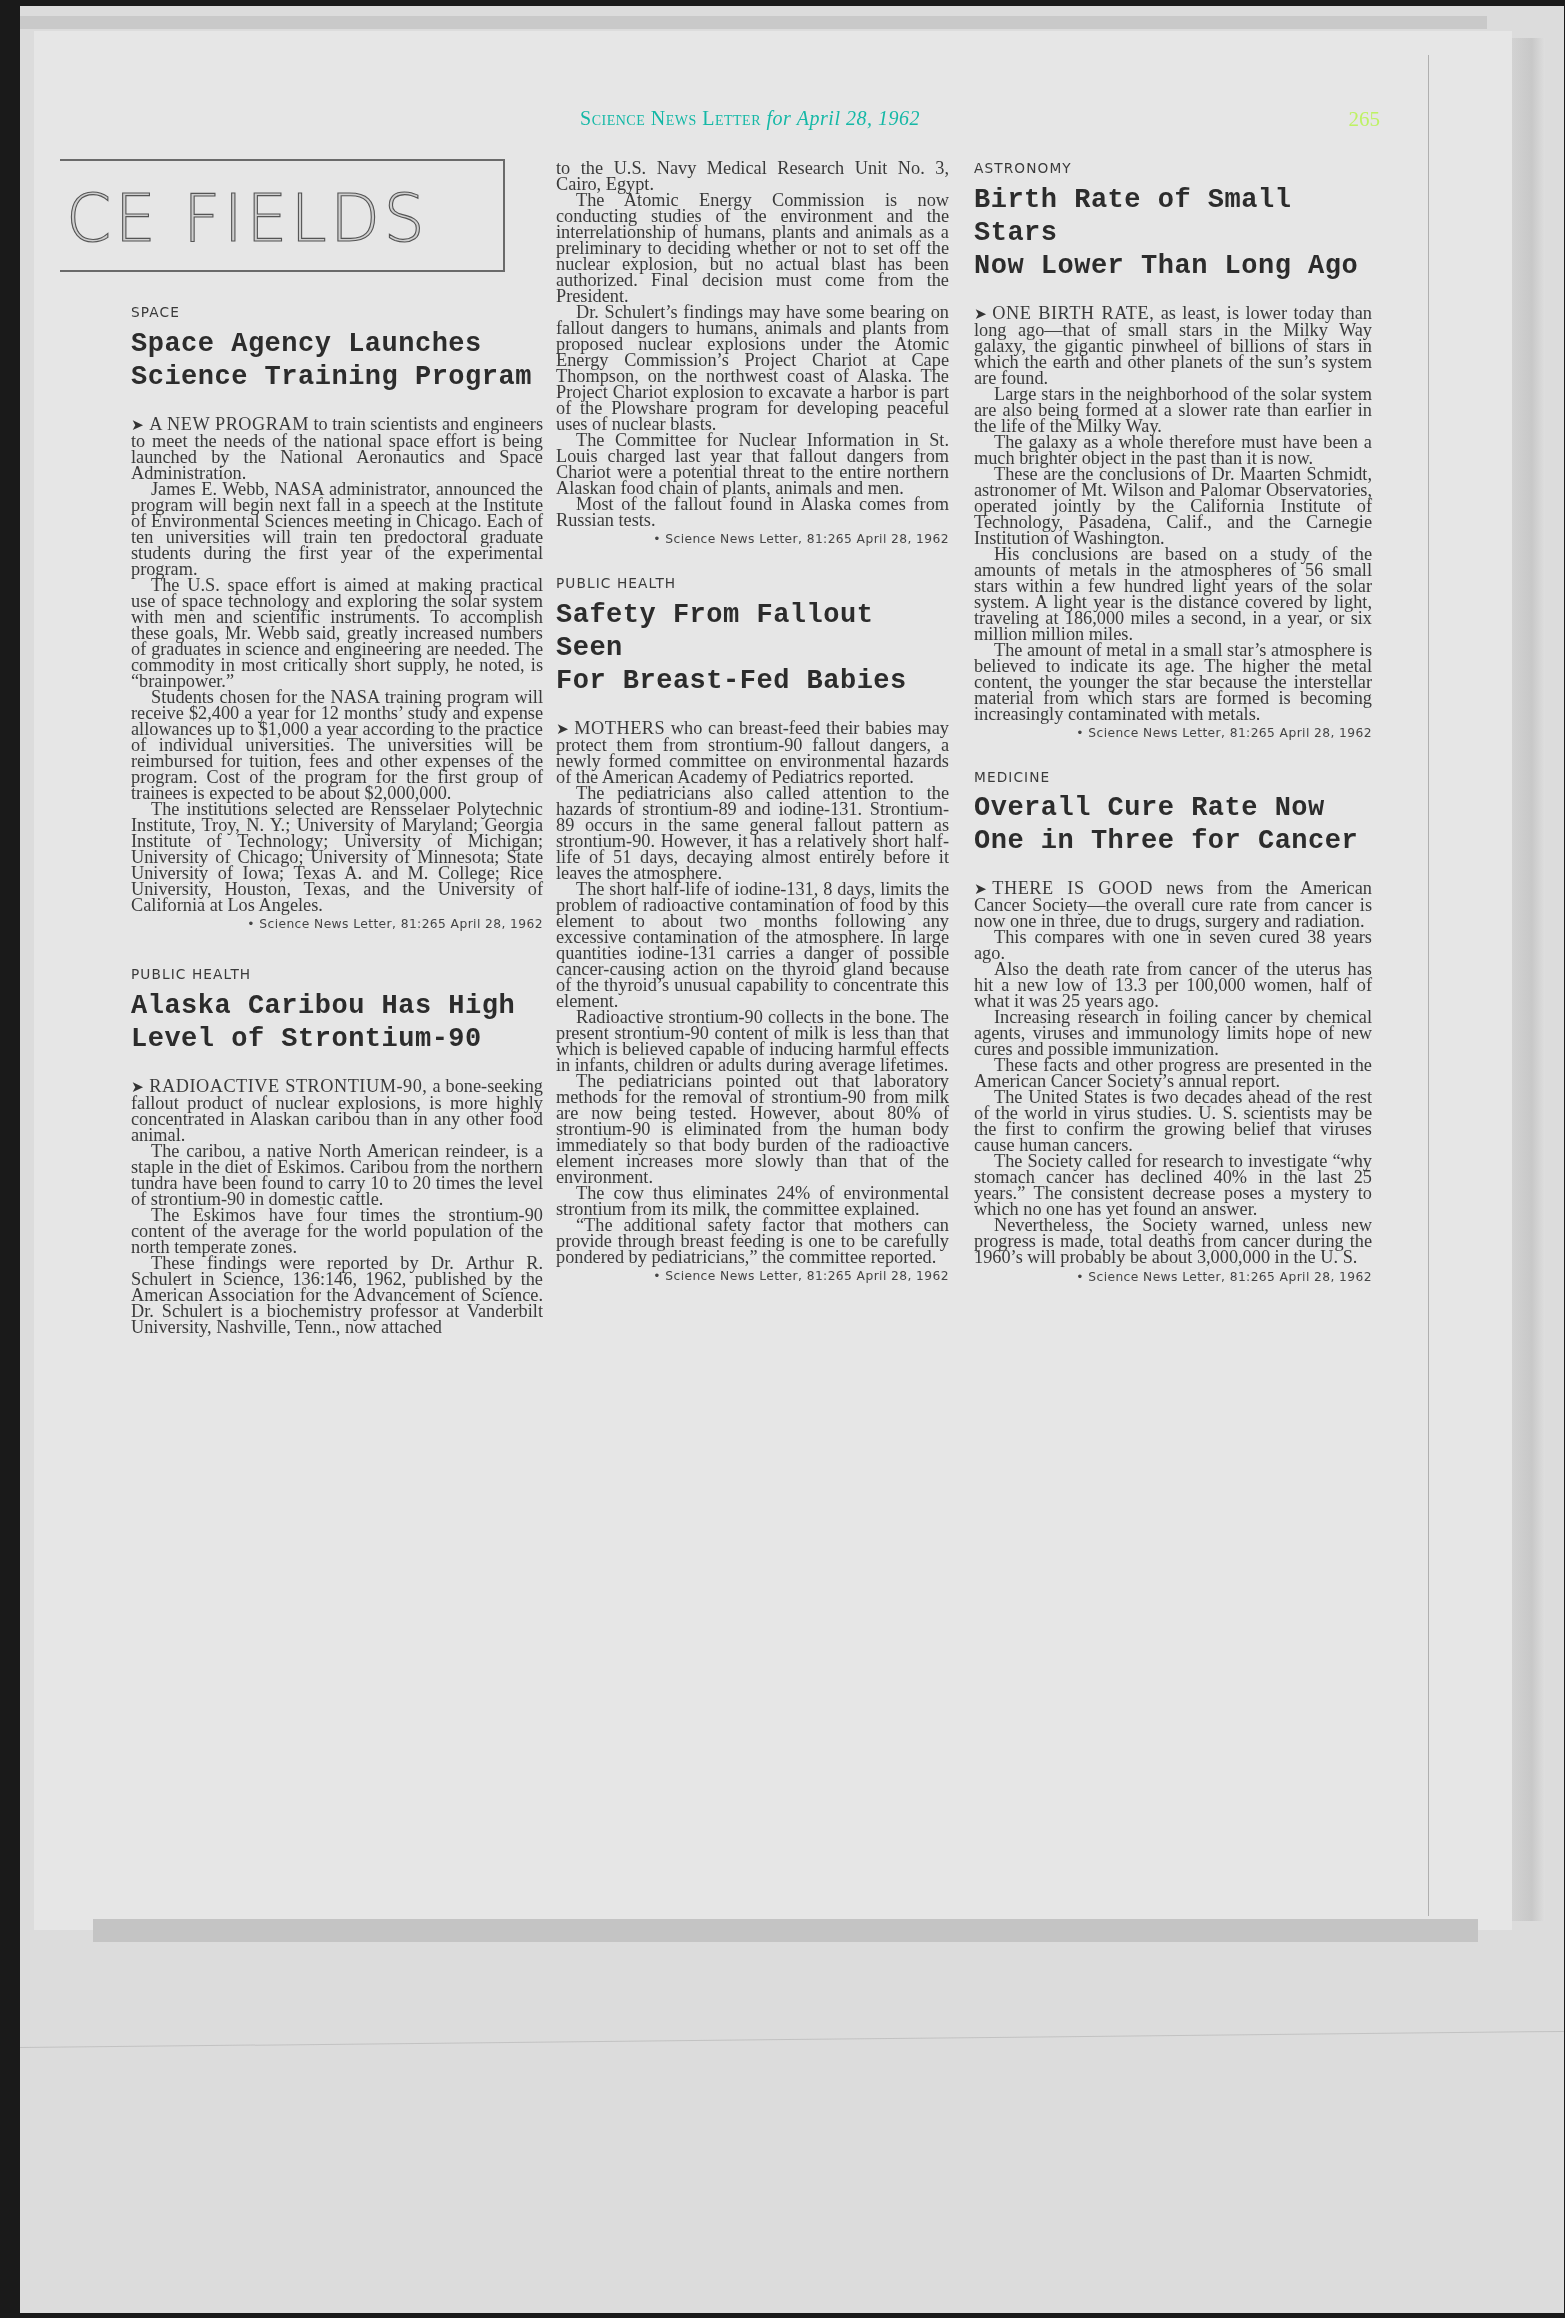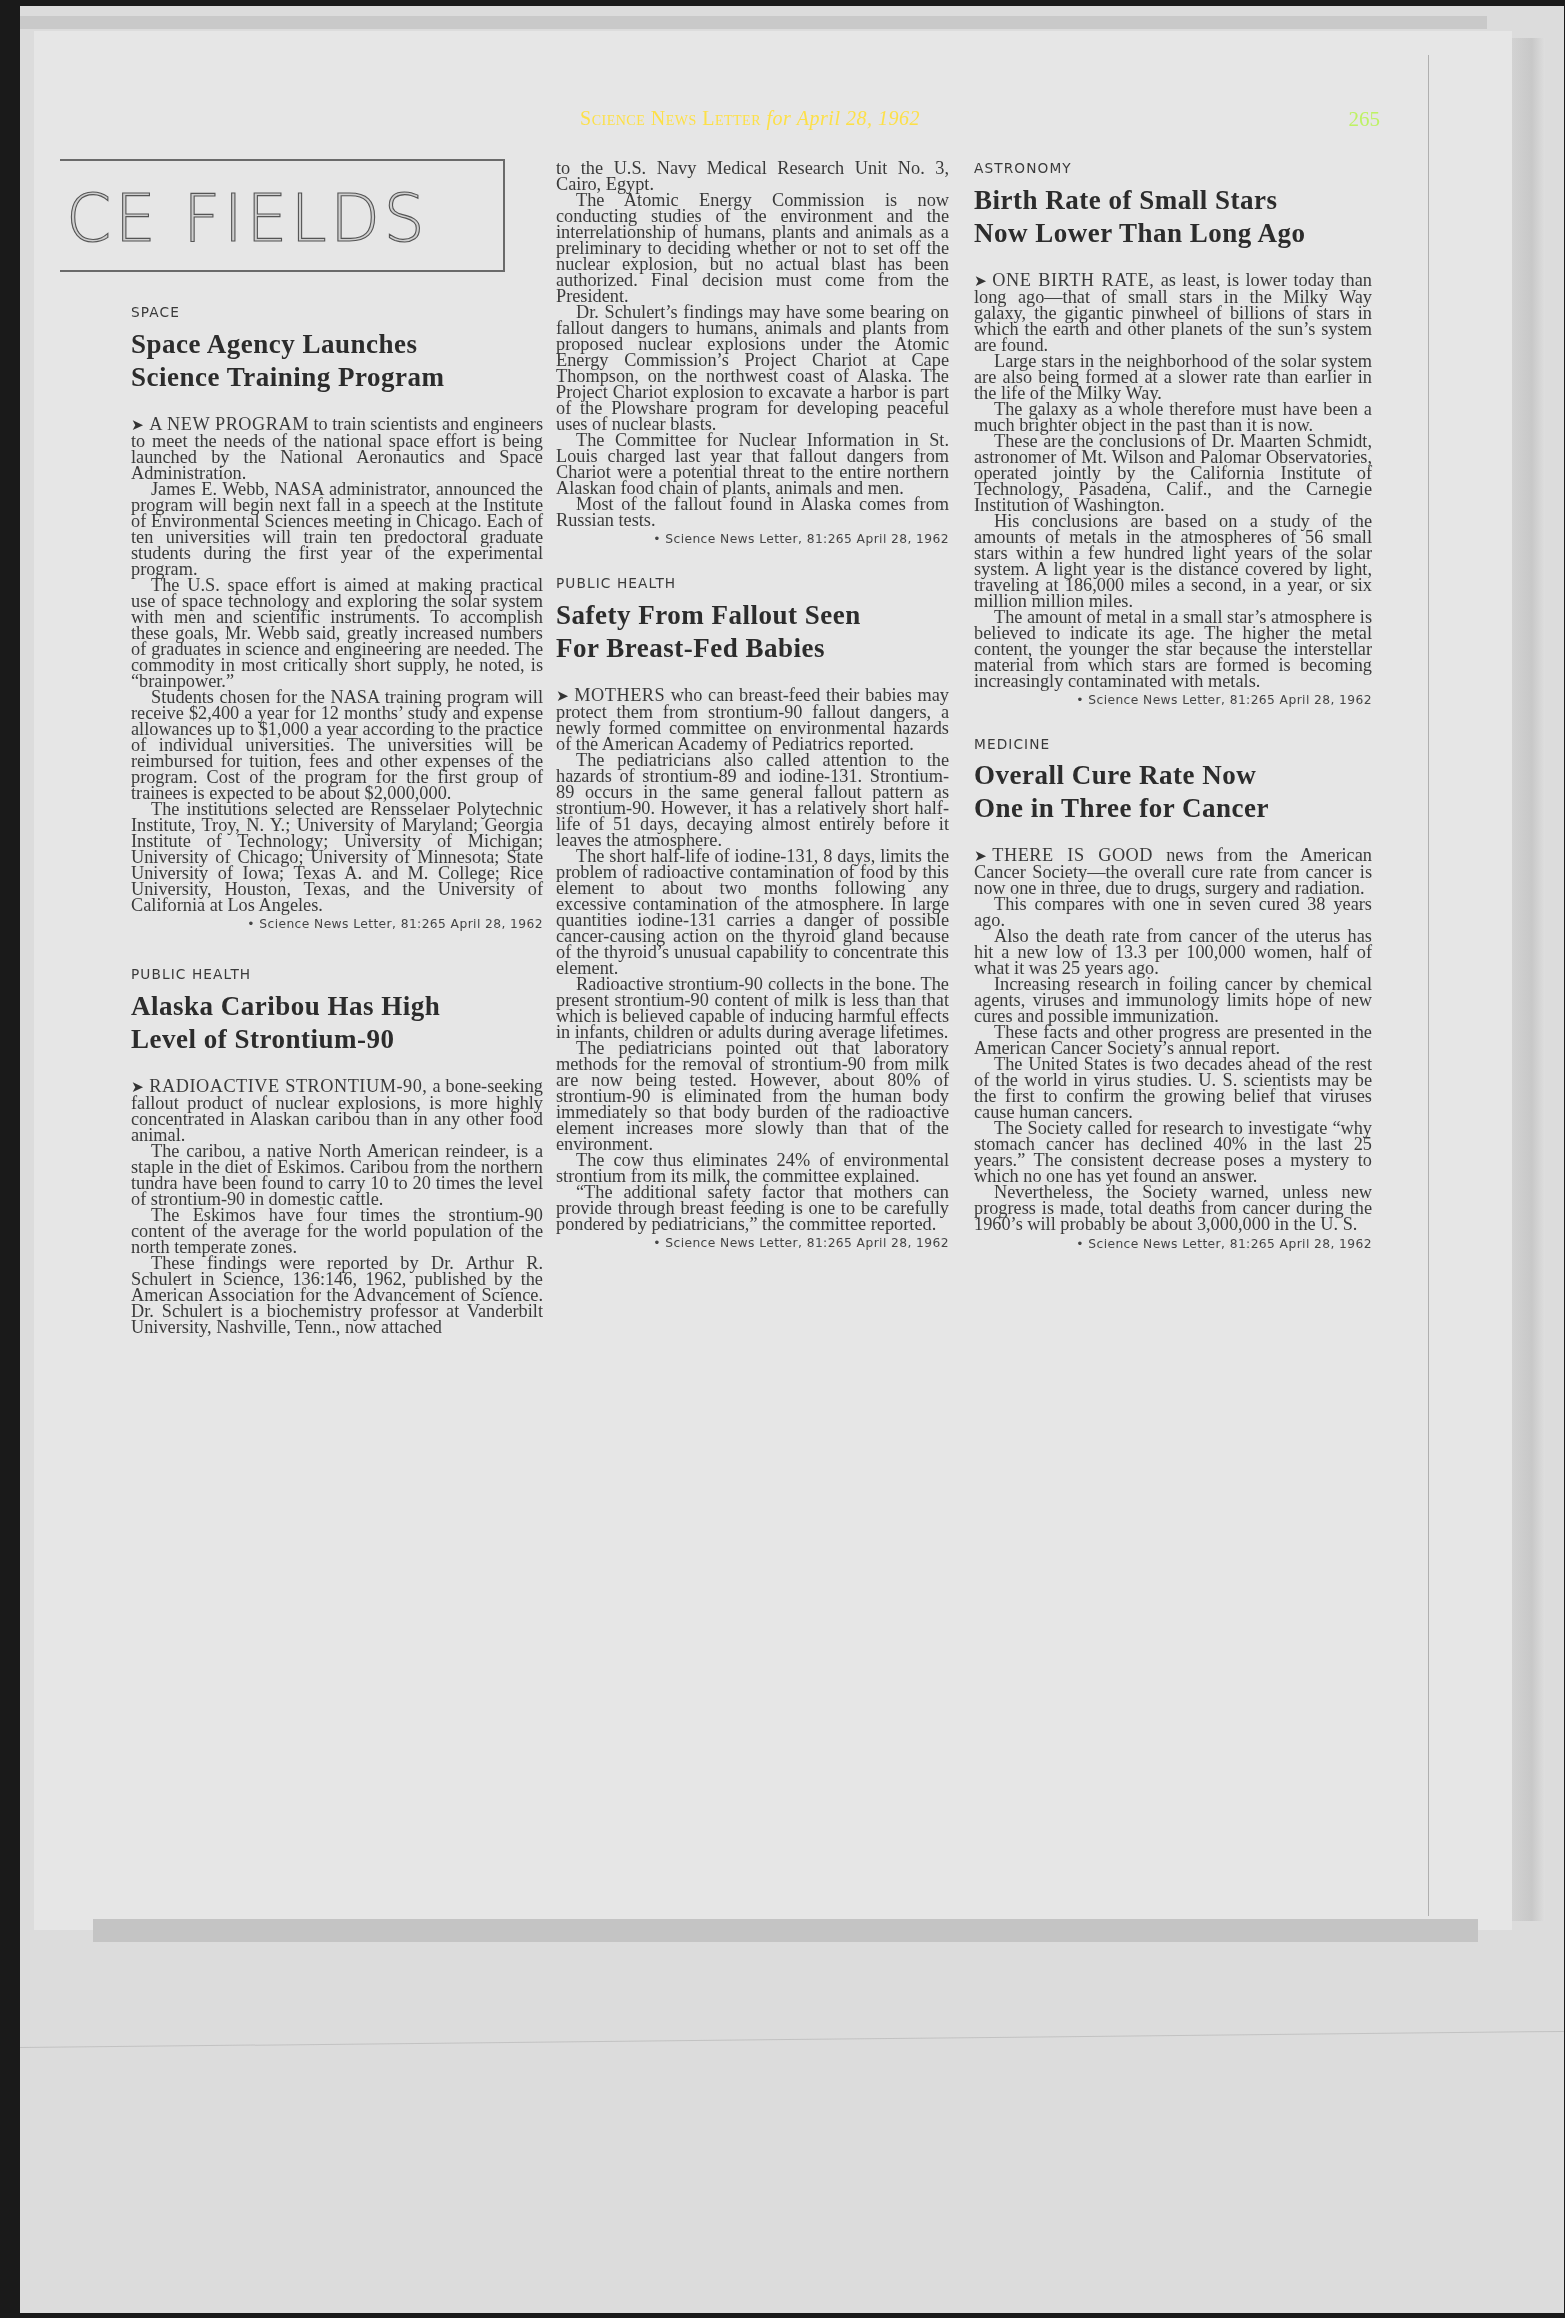--- a/index.html
+++ b/index.html
@@ -29,21 +29,21 @@
     background:linear-gradient(90deg,#d2d2d2,#c8c8c8 60%,#dedede);
   }
   #vrule {
     position:absolute; left:1428px; top:55px; width:1.1px; height:1861px; background:#8a8a8a; opacity:.6;
   }
   #scratch {
     position:absolute; left:20px; top:2039px; width:1544px; height:1.1px; background:#c2c2c2; transform:rotate(-0.6deg);
   }
   .running-head {
     position:absolute; top:107px; left:553px; width:394px; text-align:center;
-    font-size:20px; letter-spacing:0.5px; color:#fde047;
+    font-size:20px; letter-spacing:0.5px; color:#14b8a6;
   }
   .running-head .sc { font-variant:small-caps; }
   .running-head .it { font-style:italic; }
   .page-number {
     position:absolute; top:107px; left:1325px; width:55px; text-align:right;
     font-size:21px; color:#bef264;
   }
   .banner {
     position:absolute; left:60px; top:159px; width:443px; height:109px;
     border:2.2px double #6a6a6a; border-left:none;
@@ -56,21 +56,21 @@
   }
   .col { position:absolute; top:0; }
   #col1 { left:131px; width:412px; top:304px; }
   #col2 { left:556px; width:393px; top:160px; }
   #col3 { left:974px; width:398px; top:160px; }
   .kicker {
     font-family:"DejaVu Sans","Liberation Sans",sans-serif;
     font-size:13.7px; letter-spacing:1.1px; color:#3a3a3a; margin:0 0 7.7px 0;
   }
   .headline {
-    font-family:Liberation Serif, serif;
+    font-family:Liberation Mono, monospace;
     font-weight:bold; font-size:27px; line-height:33px; color:#2c2c2c;
     margin:0 0 22px 0; letter-spacing:0.5px;
   }
   .body p {
     margin:0; font-size:18.3px; line-height:16px; text-align:justify; text-indent:20px;
     color:#3a3a3a; hyphens:manual;
   }
   .body p.lead { text-indent:0; }
   .arrow { font-family:"DejaVu Sans",sans-serif; font-size:15.3px; margin-right:5.5px; color:#333; }
   .lead-caps { letter-spacing:0.5px; }

